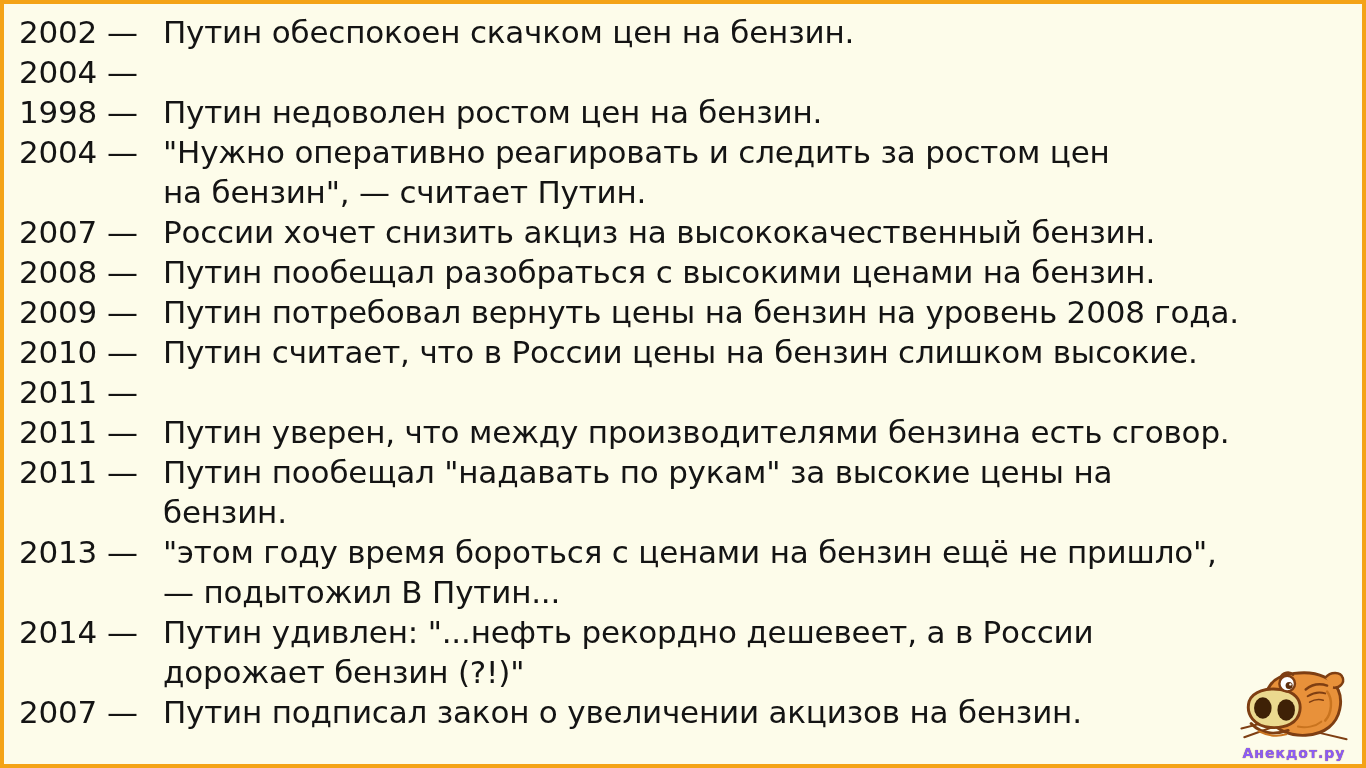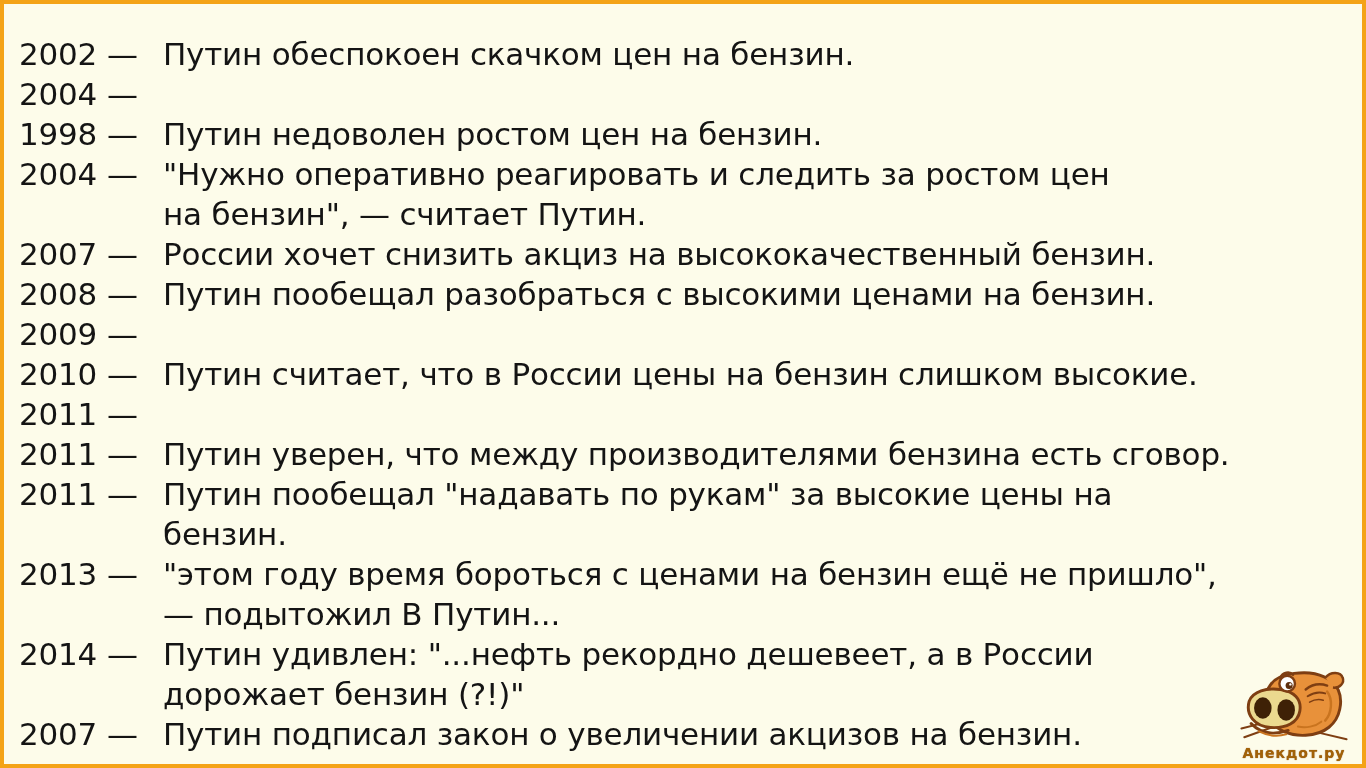--- a/index.html
+++ b/index.html
@@ -13,21 +13,21 @@
     width: 1366px;
     height: 768px;
     box-sizing: border-box;
     background: #FDFCEA;
     border: 4px solid #F4A317;
     overflow: hidden;
     font-family: "DejaVu Sans", "Liberation Sans", sans-serif;
     color: #141414;
   }
   .timeline {
-    padding: 30px 8px 0 15px;
+    padding: 8px 8px 0 15px;
   }
   .entry {
     display: grid;
     grid-template-columns: 88px 56px 1fr;
     align-items: start;
   }
   .entry .year,
   .entry .dash,
   .entry .text {
     font-size: 31px;
@@ -48,21 +48,21 @@
   .mascot {
     display: block;
     margin: 0 auto;
     width: 112px;
     height: 76px;
   }
   .wordmark {
     font-size: 14px;
     font-weight: bold;
     letter-spacing: 1px;
-    color: #a16207;
+    color: #8b5cf6;
     text-shadow: 0 0 1px #8C4A16;
     line-height: 18px;
     margin-top: -2px;
     font-family: "DejaVu Sans", "Liberation Sans", sans-serif;
   }
 </style>
 </head>
 <body>
 
 <div class="card">
@@ -101,20 +101,21 @@
 
       <div class="entry">
         <span class="year">2008</span>
         <span class="dash">—</span>
         <span class="text">Путин пообещал разобраться с высокими ценами на бензин.</span>
       </div>
 
       <div class="entry">
         <span class="year">2009</span>
         <span class="dash">—</span>
+        <span class="text">Путин потребовал вернуть цены на бензин на уровень 2008 года.</span>
       </div>
 
       <div class="entry">
         <span class="year">2010</span>
         <span class="dash">—</span>
         <span class="text">Путин считает, что в России цены на бензин слишком высокие.</span>
       </div>
 
       <div class="entry">
         <span class="year">2011</span>

